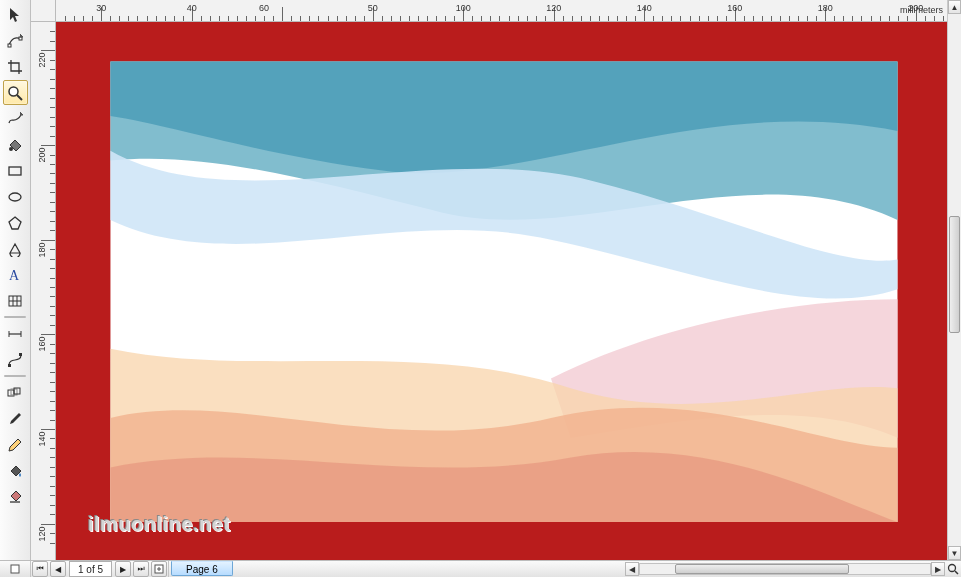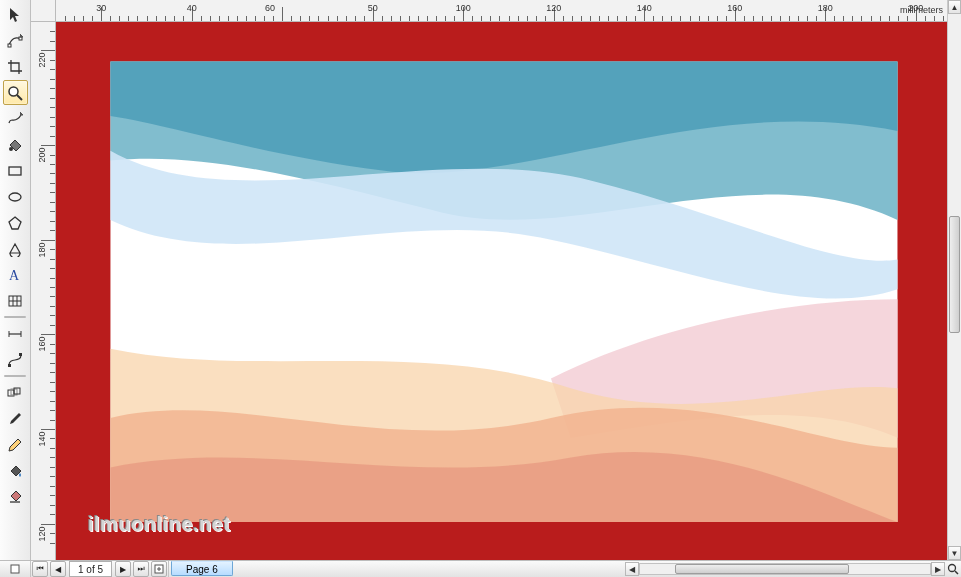--- a/index.html
+++ b/index.html
@@ -209,21 +209,21 @@
           <div class="htick minor" style="left: 144.8px;"></div>
           <div class="htick minor" style="left: 153.85px;"></div>
           <div class="htick minor" style="left: 162.9px;"></div>
           <div class="htick minor" style="left: 171.95px;"></div>
           <div class="htick minor" style="left: 181px;"></div>
           <div class="htick minor" style="left: 190.05px;"></div>
           <div class="htick minor" style="left: 199.1px;"></div>
           <div class="htick minor" style="left: 208.15px;"></div>
           <div class="htick minor" style="left: 217.2px;"></div>
           <div class="htick major" style="left: 226.25px;"></div>
-          <div class="hlabel" style="left: 214px;">60</div>
+          <div class="hlabel" style="left: 208px;">60</div>
           <div class="htick minor" style="left: 235.3px;"></div>
           <div class="htick minor" style="left: 244.35px;"></div>
           <div class="htick minor" style="left: 253.4px;"></div>
           <div class="htick minor" style="left: 262.45px;"></div>
           <div class="htick minor" style="left: 271.5px;"></div>
           <div class="htick minor" style="left: 280.55px;"></div>
           <div class="htick minor" style="left: 289.6px;"></div>
           <div class="htick minor" style="left: 298.65px;"></div>
           <div class="htick minor" style="left: 307.7px;"></div>
           <div class="htick major" style="left: 316.75px;"></div>

